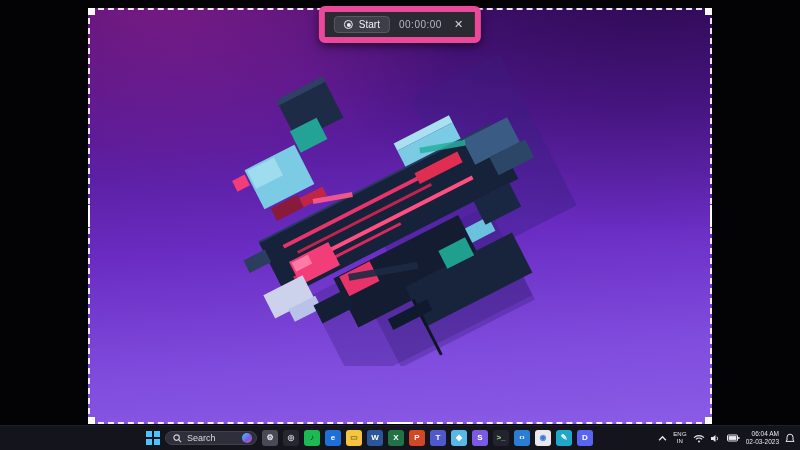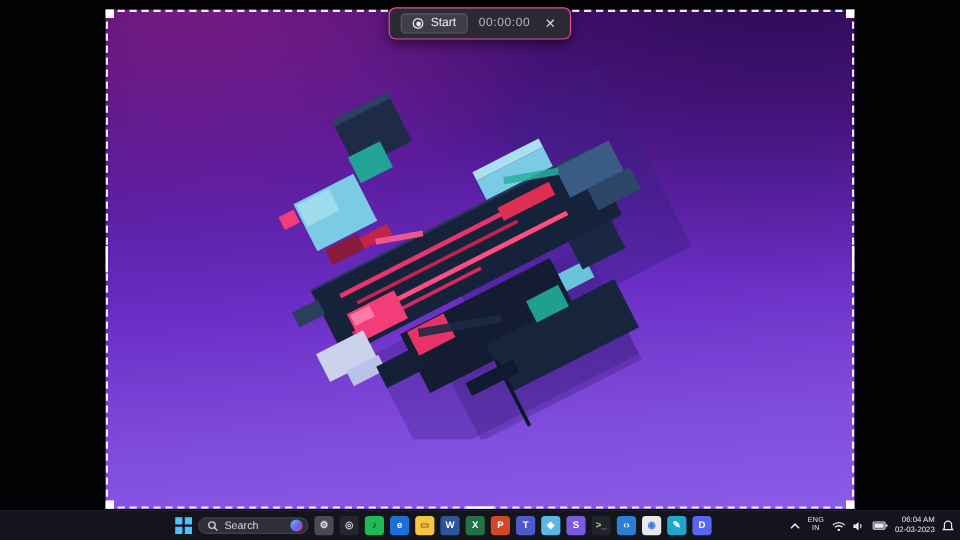--- a/index.html
+++ b/index.html
@@ -24,21 +24,21 @@
   .h-c { width:9px; height:9px; }
   .h-h { width:22px; height:4px; }
   .h-v { width:4px; height:22px; }
 
   .art { position:absolute; left:132px; top:48px; width:360px; height:310px; }
 
   
   .recorder {
     position:absolute; left:50%; top:6px; transform:translateX(-50%);
     display:flex; align-items:center; gap:9px; z-index:40;
-    background:#2a2a33; border:1px solid #ec4899; border-radius:6px;
+    background:#2a2a33; border:6px solid #ec4899; border-radius:6px;
     padding:4px 9px; box-shadow:0 3px 10px rgba(0,0,0,.55);
   }
   .start-btn {
     display:flex; align-items:center; gap:6px; cursor:default;
     background:#3e3e49; border:1px solid #585863; border-radius:4px;
     padding:2px 9px; color:#f2f2f6; font-size:10px;
   }
   .rec-dot { width:9px; height:9px; border:1.5px solid #ececf2; border-radius:50%; position:relative; }
   .rec-dot::after { content:""; position:absolute; inset:1.5px; background:#ececf2; border-radius:50%; }
   .timer { color:#b9b9c4; font-size:10px; letter-spacing:.5px; }

